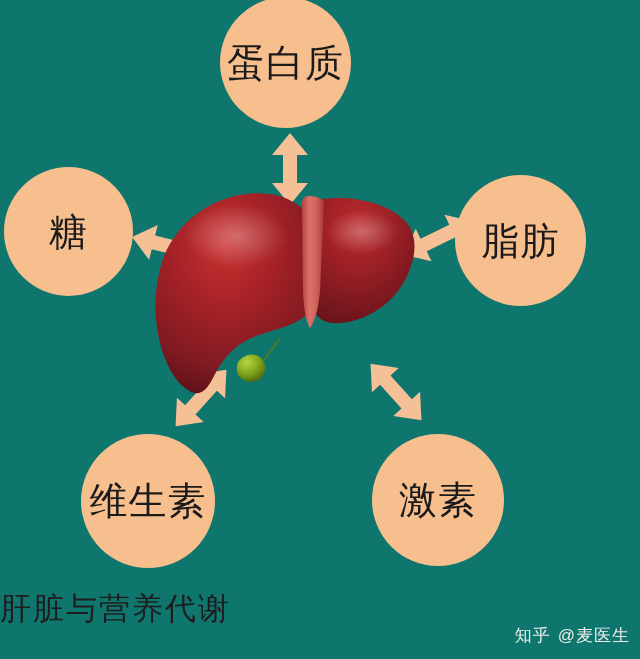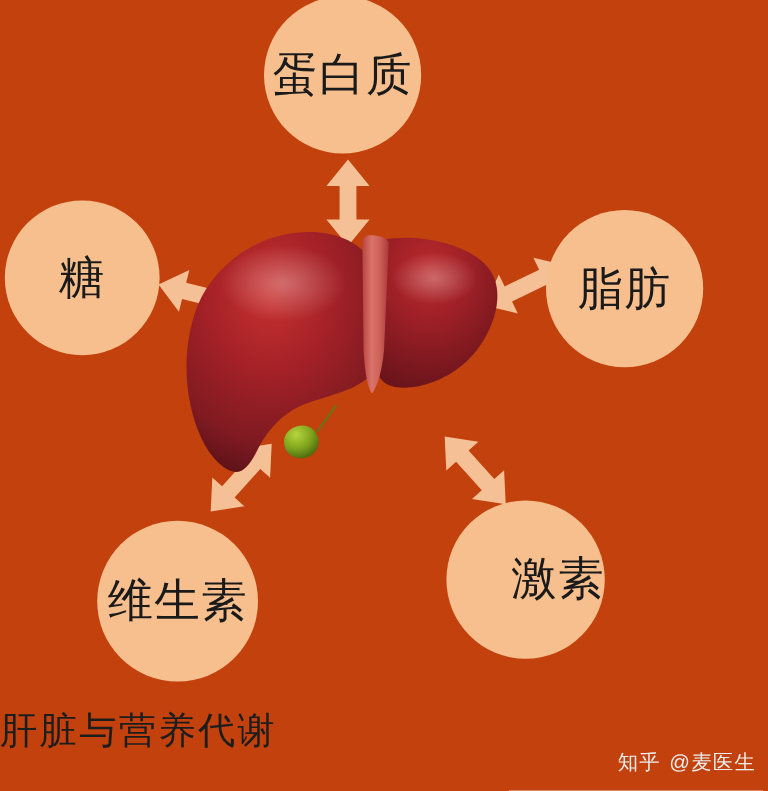--- a/index.html
+++ b/index.html
@@ -8,21 +8,21 @@
     padding: 0;
     background: #ffffff;
   }
   body {
     font-family: "Liberation Sans", "DejaVu Sans", sans-serif;
   }
   #diagram-canvas {
     position: relative;
     width: 640px;
     height: 659px;
-    background: #c2410c;
+    background: #0f766e;
     overflow: hidden;
   }
   .node-circle {
     position: absolute;
     border-radius: 50%;
     background: #f7bf8e;
     display: flex;
     align-items: center;
     justify-content: center;
     box-sizing: border-box;
@@ -34,21 +34,21 @@
     letter-spacing: 1px;
     font-family: "Liberation Sans", "DejaVu Sans", sans-serif;
     white-space: nowrap;
     user-select: none;
   }
   
   #node-protein  { left: 220px; top: -3px;  width: 131px; height: 131px; }
   #node-sugar    { left: 4px;   top: 167px; width: 129px; height: 129px; }
   #node-fat      { left: 455px; top: 175px; width: 131px; height: 131px; }
   #node-vitamin  { left: 81px;  top: 434px; width: 134px; height: 134px; }
-  #node-hormone  { left: 372px; top: 417px; width: 132px; height: 132px; justify-content: flex-end; }
+  #node-hormone  { left: 372px; top: 434px; width: 132px; height: 132px; }
 
   .arrow-wrap {
     position: absolute;
     transform-origin: 50% 50%;
   }
   .arrow-wrap svg { display: block; overflow: visible; }
 
   #liver-illustration {
     position: absolute;
     left: 150px;

